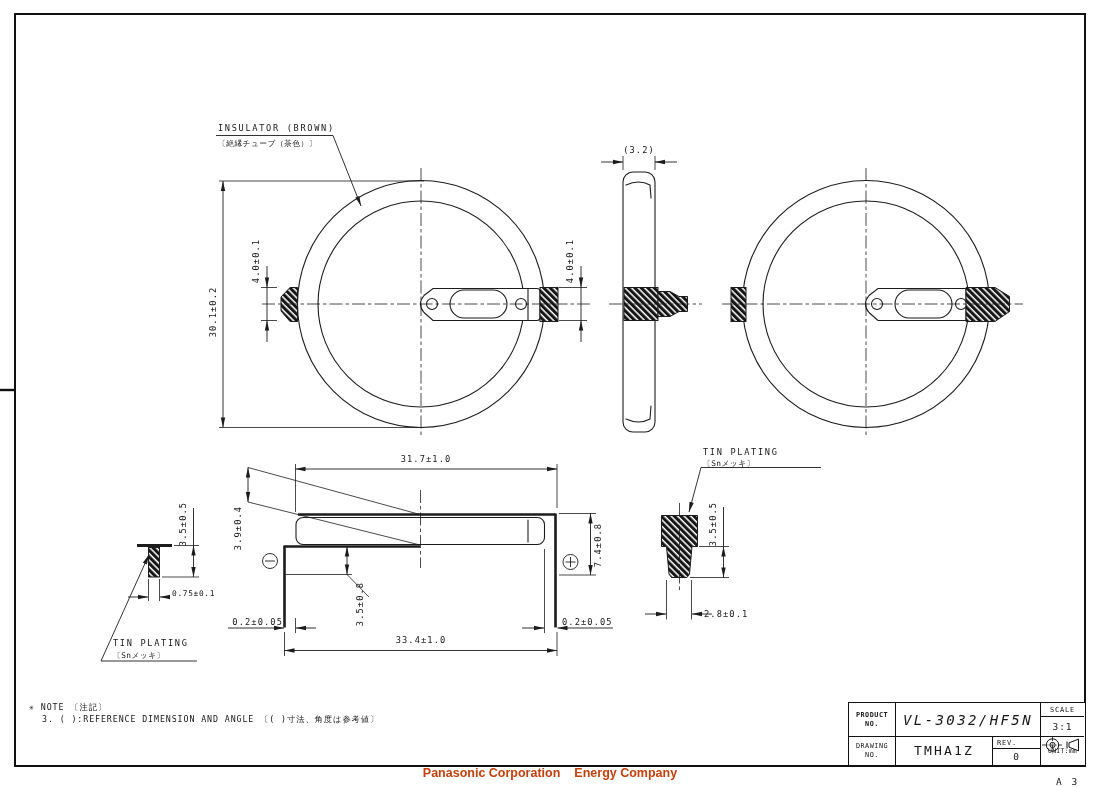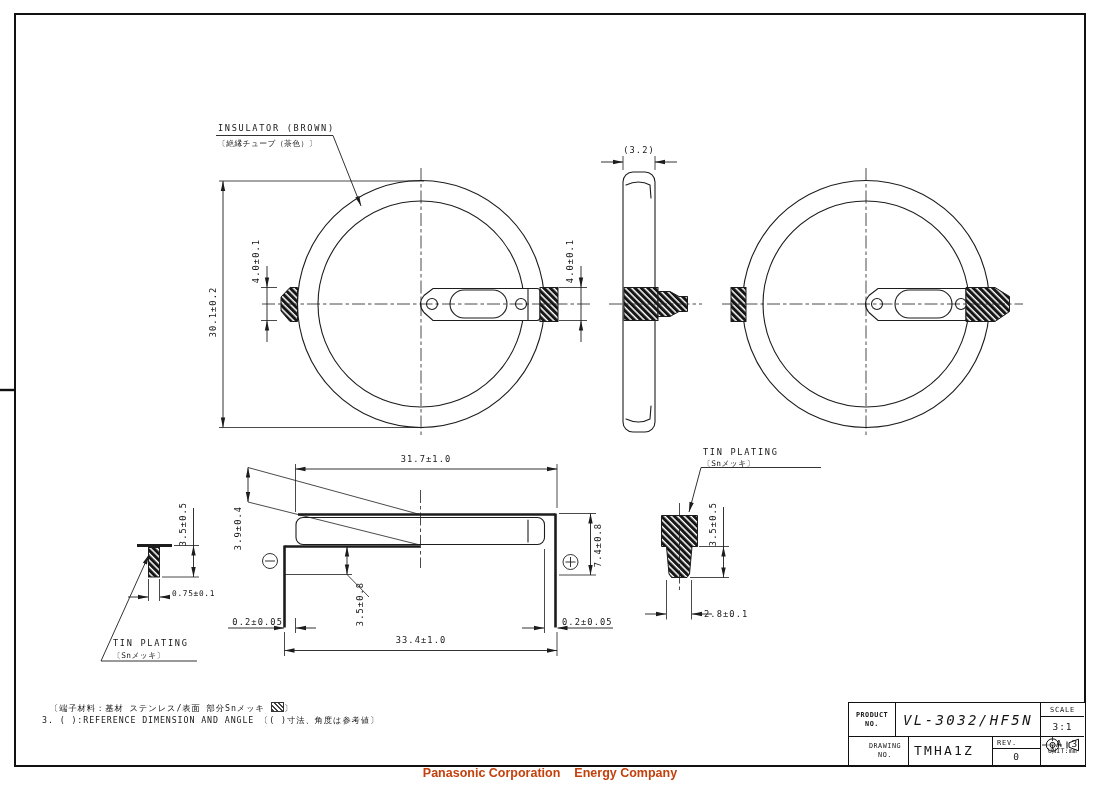--- a/index.html
+++ b/index.html
@@ -37,21 +37,21 @@
   .lblsm{font-size:6.8px;letter-spacing:.5px;line-height:9px;text-align:center;}
   .valbig{font-size:14px;letter-spacing:2.4px;font-style:italic;}
   .valmed{font-size:13px;letter-spacing:2.2px;}
   .hdr7{font-size:7px;letter-spacing:.8px;}
   .val9{font-size:9.5px;letter-spacing:1px;}
   .unit{font-size:6.5px;letter-spacing:.2px;}
 
   .footer{position:absolute;left:0;top:766px;width:1100px;text-align:center;
           font-family:"Liberation Sans",sans-serif;font-weight:700;font-size:12.5px;color:#c2410c;}
   .footer .div2{font-weight:600;margin-left:14px;}
-  .sheetsize{position:absolute;left:1056px;top:738px;font-size:9.5px;letter-spacing:2px;}
+  .sheetsize{position:absolute;left:1056px;top:776px;font-size:9.5px;letter-spacing:2px;}
 </style>
 </head>
 <body>
 
 <div id="sheet">
 
 <svg width="1100" height="787" viewBox="0 0 1100 787">
   <defs>
     <pattern id="hatchp" width="4.6" height="4.6" patternUnits="userSpaceOnUse" patternTransform="rotate(-45)">
       <rect width="4.6" height="4.6" fill="#ffffff"></rect>
@@ -236,37 +236,37 @@
 
     <line class="extln" x1="666.5" y1="580" x2="666.5" y2="619.5"></line>
     <line class="extln" x1="691.5" y1="580" x2="691.5" y2="619.5"></line>
     <line class="dimln" x1="645" y1="614" x2="666" y2="614" marker-end="url(#arr)"></line>
     <line class="dimln" x1="712" y1="614" x2="692" y2="614" marker-end="url(#arr)"></line>
     <text class="dim" x="704" y="617">2.8±0.1</text>
   </g>
 </svg>
 
 <div class="notes">
-  <div class="ind2"><span>〔端子材料：基材 ステンレス/表面 部分Snメッキ </span><span class="swatch"></span><span>〕</span></div>
+  <div>✳ NOTE 〔注記〕</div>
   <div class="ind">3. ( ):REFERENCE DIMENSION AND ANGLE 〔( )寸法、角度は参考値〕</div>
 </div>
 
 <div class="tblock">
   <div class="cell bR bB lblsm" style="left:0;top:0;width:47px;height:34px;font-weight:bold;">
     <div>
           <div>PRODUCT</div>
           <div>NO.</div>
         </div>
   </div>
   <div class="cell bR bB valbig" style="left:47px;top:0;width:145px;height:34px;">VL-3032/HF5N</div>
   <div class="cell bB" style="left:192px;top:0;width:43px;height:34px;padding:0;flex-direction:column;align-items:stretch;text-align:right;">
     <div class="bB hdr7" style="height:13px;display:flex;align-items:center;justify-content:center;">SCALE</div>
     <div class="val9" style="flex:1;display:flex;align-items:center;justify-content:center;">3:1</div>
   </div>
-  <div class="cell bR lblsm" style="left:13px;top:34px;width:47px;height:27.5px;">
+  <div class="cell bR lblsm" style="left:0;top:34px;width:47px;height:27.5px;">
     <div>
           <div>DRAWING</div>
           <div>NO.</div>
         </div>
   </div>
   <div class="cell bR valmed" style="left:47px;top:34px;width:97px;height:27.5px;">TMHA1Z</div>
   <div class="cell bR" style="left:144px;top:34px;width:48px;height:27.5px;flex-direction:column;align-items:stretch;">
     <div class="bB hdr7" style="height:11px;display:flex;align-items:center;justify-content:flex-start;padding-left:4px;">REV.</div>
     <div class="val9" style="flex:1;display:flex;align-items:center;justify-content:center;">0</div>
   </div>

